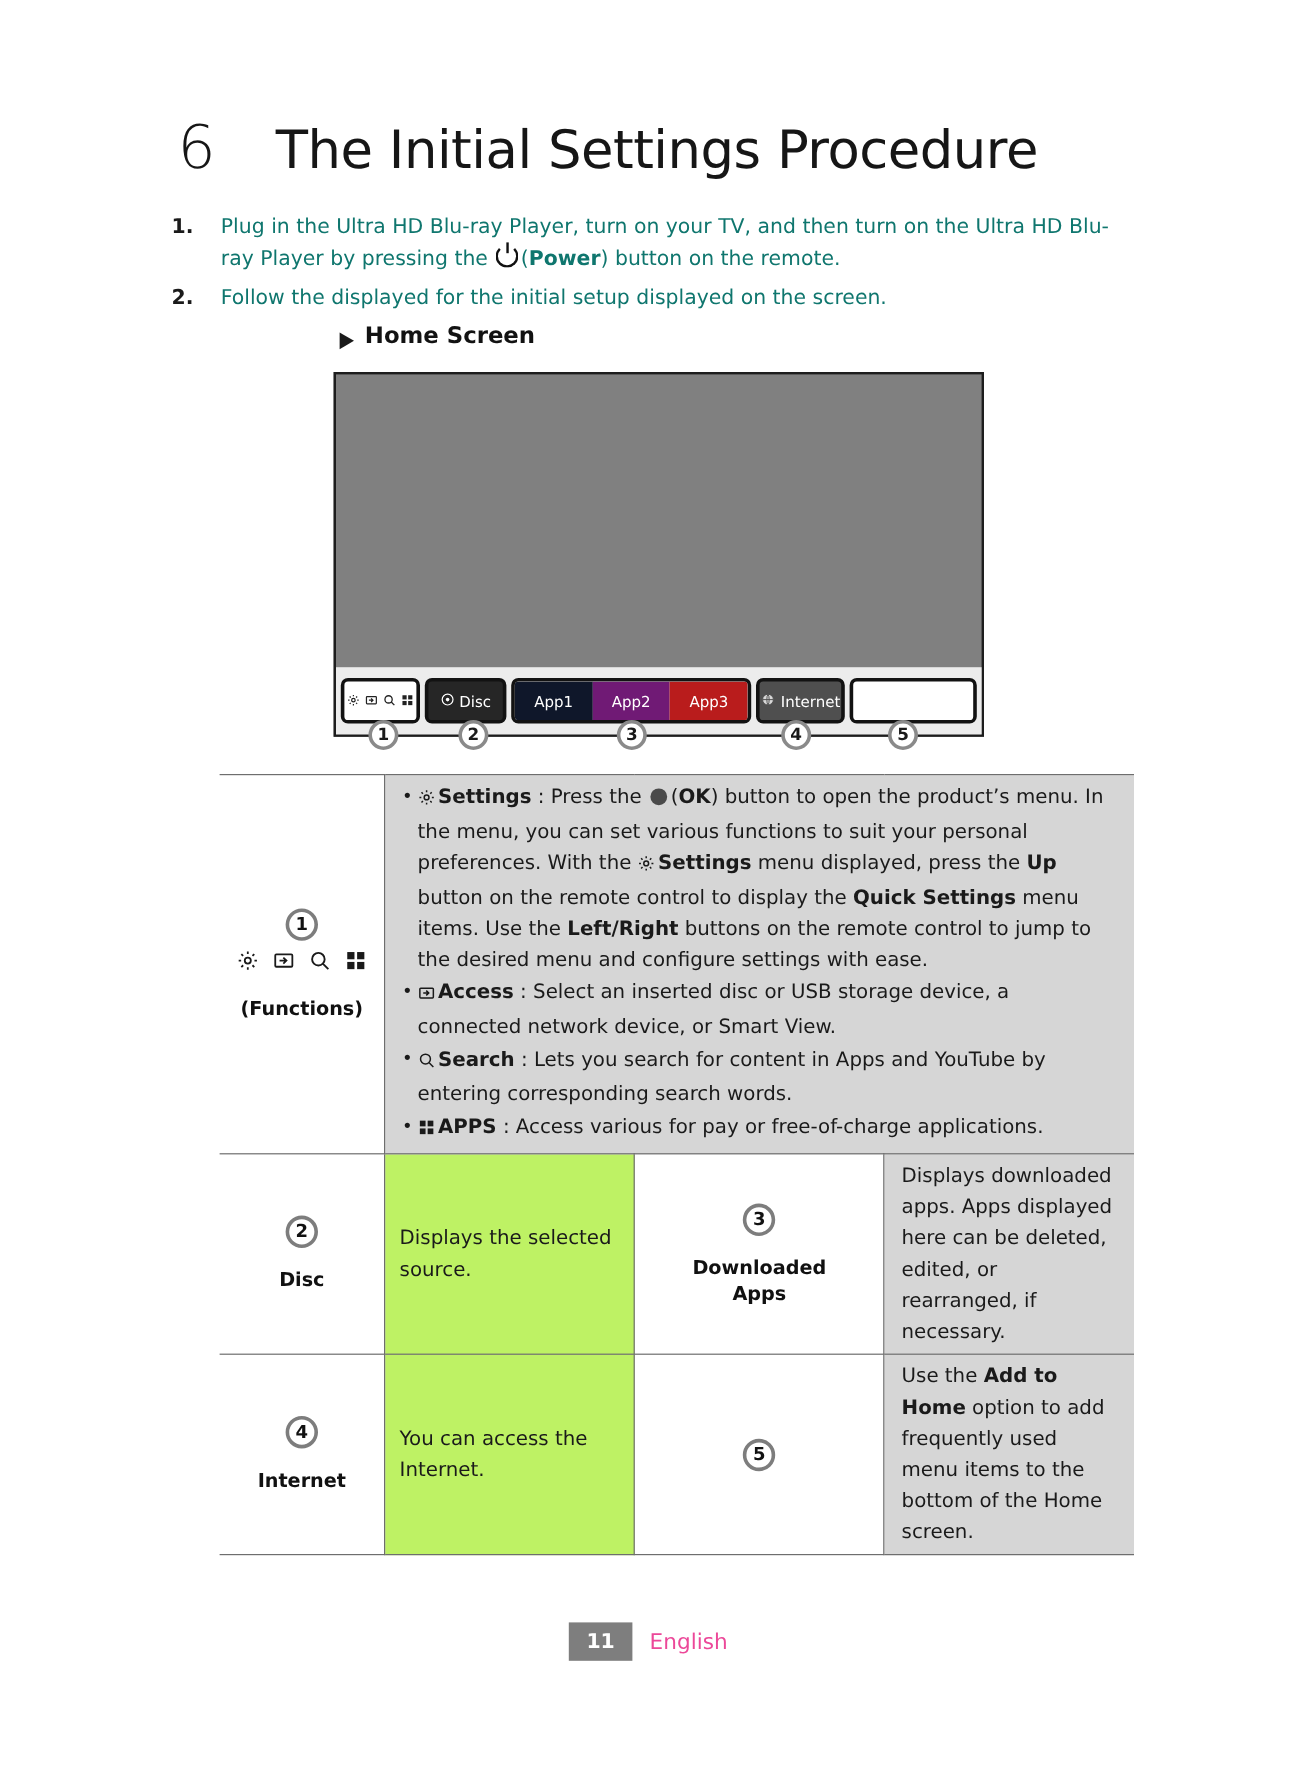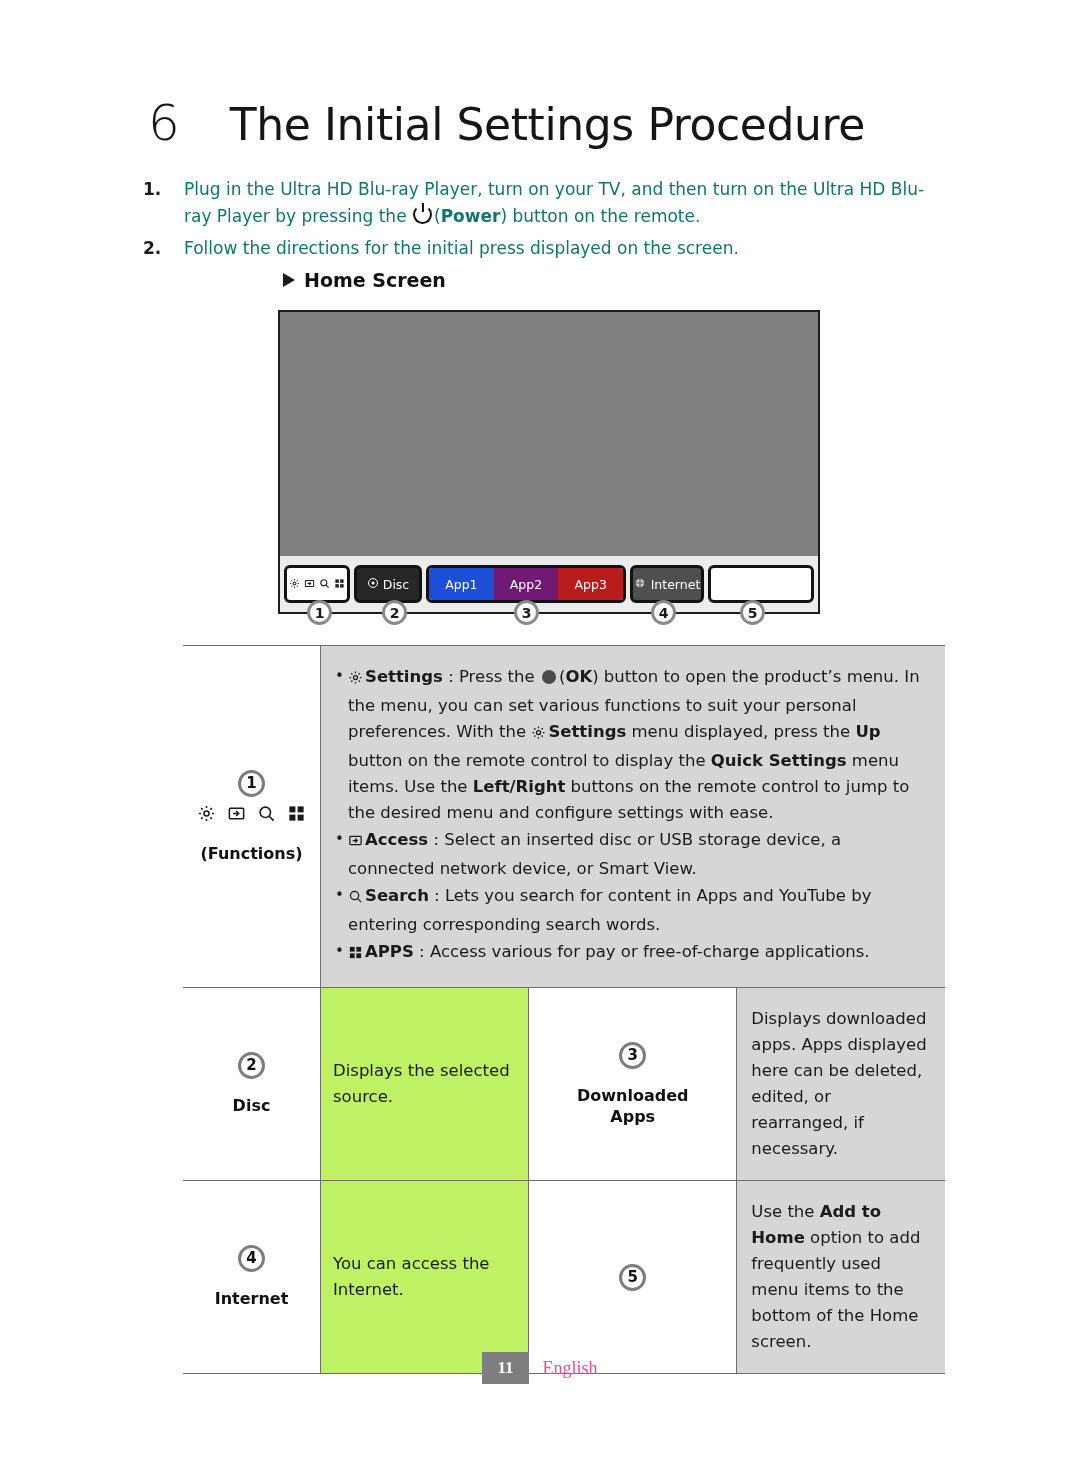--- a/index.html
+++ b/index.html
@@ -95,21 +95,21 @@
     height: 9px;
     background: #111;
   }
 
   
   .sub-head {
     position: absolute;
     left: 283px;
     top: 269px;
     display: flex;
-    align-items: center;
+    align-items: flex-end;
     gap: 9px;
   }
   .tri {
     width: 0;
     height: 0;
     border-left: 12px solid #1a1a1a;
     border-top: 7.5px solid transparent;
     border-bottom: 7.5px solid transparent;
   }
   .sub-head-text {
@@ -175,21 +175,21 @@
     box-sizing: border-box;
   }
   .app-cell {
     flex: 1;
     display: flex;
     align-items: center;
     justify-content: center;
     font-size: 12.5px;
     color: #fff;
   }
-  .app1 { background: #1d4ed8; }
+  .app1 { background: #0f172a; }
   .app2 { background: #701a75; }
   .app3 { background: #b91c1c; }
   .tile-net {
     width: 74px;
     background: #4f4f4f;
     border: 3px solid #121212;
     gap: 5px;
   }
   .tile-empty {
     flex: 1;
@@ -245,21 +245,21 @@
   }
   .tbl .cell-label {
     width: 129px;
     background: #ffffff;
     text-align: center;
     padding: 10px 4px;
     border-right: 1.4px solid #6e6e6e;
   }
   .tbl .cell-desc {
     background: #d6d6d6;
-    padding: 18px 14px;
+    padding: 5px 14px;
     font-size: 16.5px;
     line-height: 26px;
     color: #1a1a1a;
   }
   .tbl .cell-desc-mid {
     width: 252px;
     background: #bef264;
     padding: 10px 12px;
     font-size: 16.5px;
     line-height: 26px;
@@ -337,21 +337,20 @@
   
   .footer {
     position: absolute;
     left: 0;
     right: 0;
     top: 1352px;
     display: flex;
     align-items: center;
     justify-content: center;
     gap: 14px;
-    font-family: Liberation Serif, serif;
   }
   .pageno {
     background: #7e7e7e;
     color: #ffffff;
     font-size: 17px;
     font-weight: 700;
     padding: 5px 15px;
     line-height: 22px;
   }
   .lang {
@@ -369,21 +368,21 @@
     <div class="chapter-title">The Initial Settings Procedure</div>
   </div>
 
   <div class="steps">
     <div class="step">
       <div class="step-num">1.</div>
       <div class="step-text"><span>Plug in the Ultra HD Blu-ray Player, turn on your TV, and then turn on the Ultra HD Blu-ray Player by pressing the </span><span class="pwr"></span><span>(</span><span class="b">Power</span><span>) button on the remote.</span></div>
     </div>
     <div class="step">
       <div class="step-num">2.</div>
-      <div class="step-text">Follow the directions for the initial press displayed on the screen.</div>
+      <div class="step-text">Follow the displayed for the initial setup displayed on the screen.</div>
     </div>
   </div>
 
   <div class="sub-head">
     <span class="tri"></span>
     <span class="sub-head-text">Home Screen</span>
   </div>
 
   <div class="tv">
     <div class="tv-strip">

